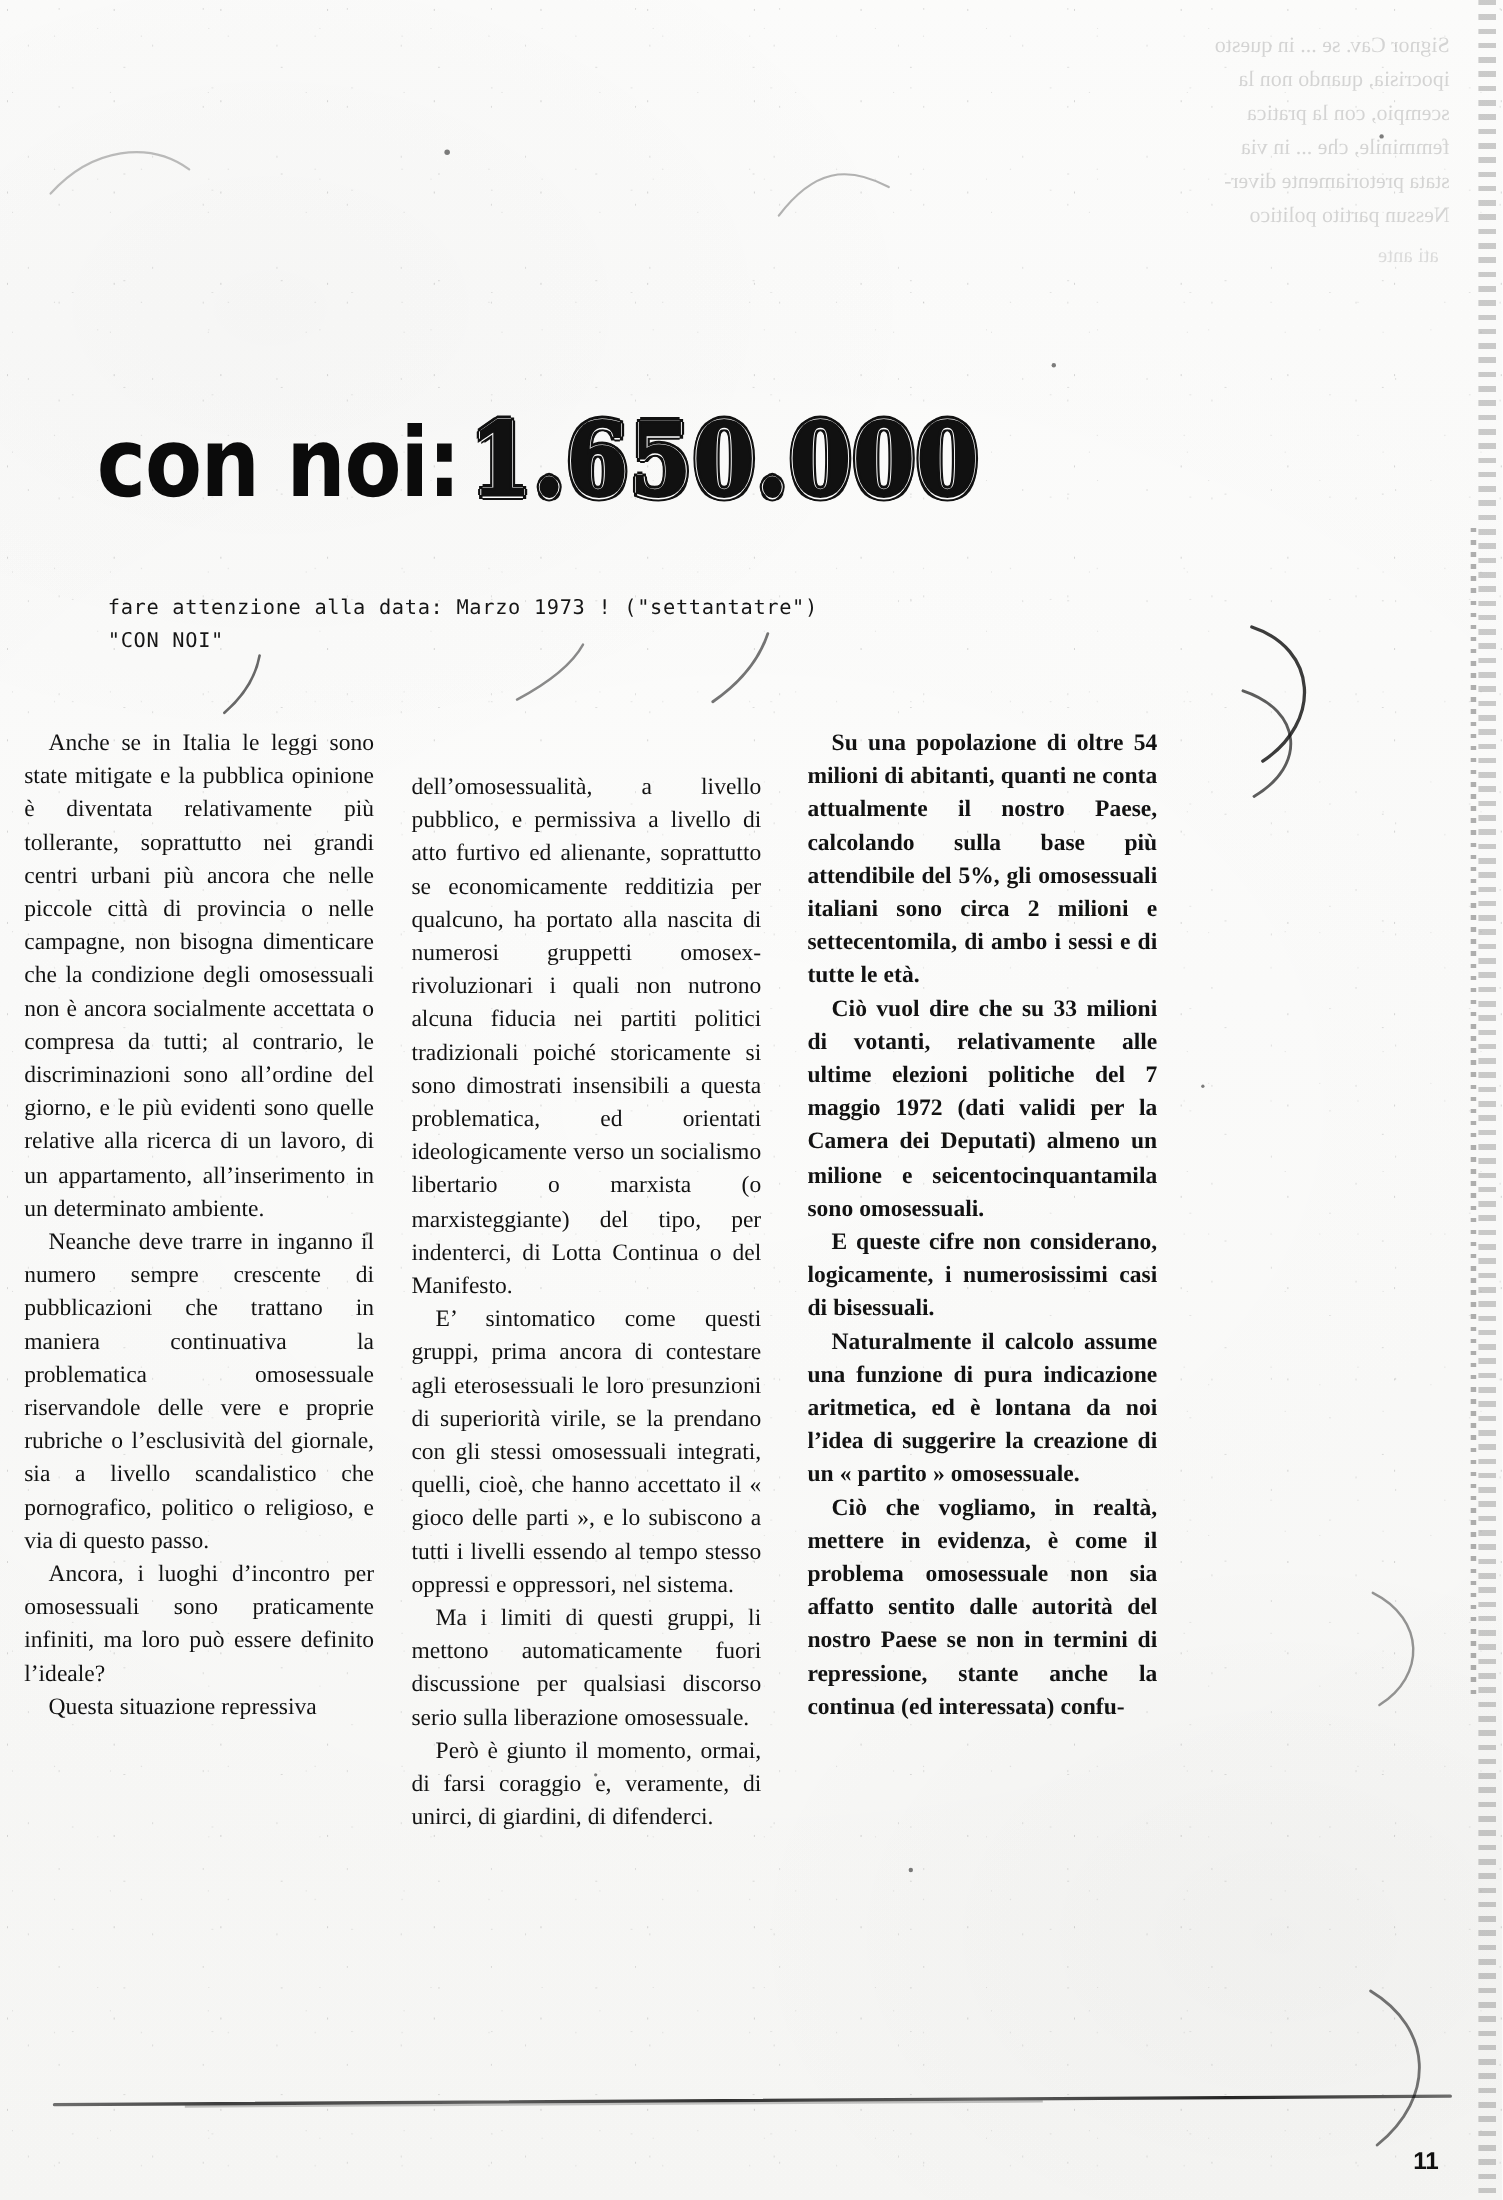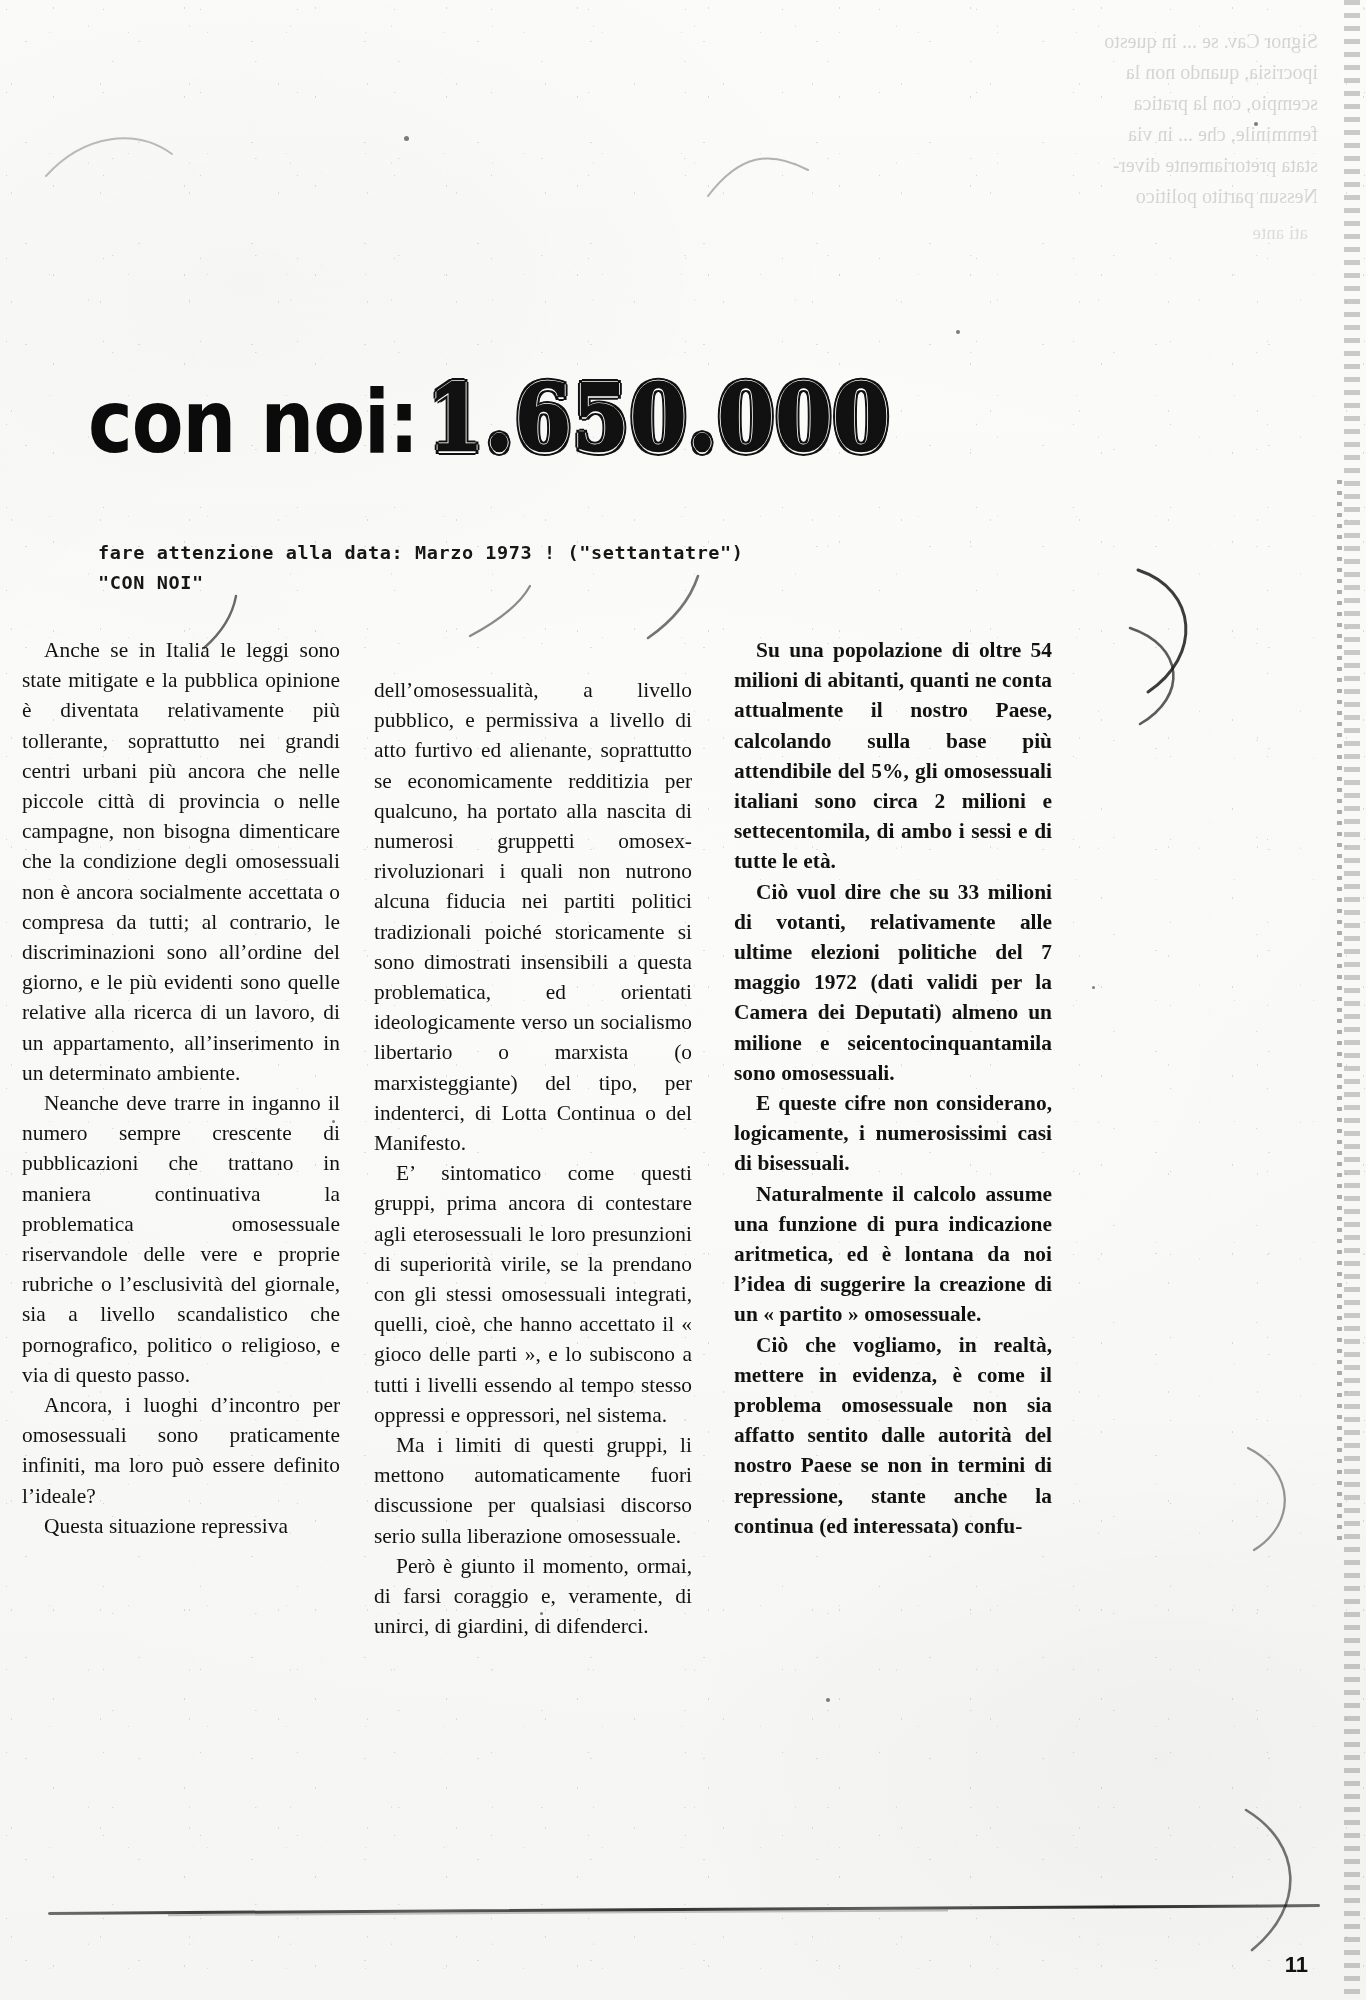--- a/index.html
+++ b/index.html
@@ -77,32 +77,32 @@
       4px 0 0 #111, -4px 0 0 #111, 0 4px 0 #111, 0 -4px 0 #111,
       3px 3px 0 #111, -3px 3px 0 #111, 3px -3px 0 #111, -3px -3px 0 #111;
   }
 
   
   .typed{
     position:absolute;
     left:98px;
     font-family:"DejaVu Sans Mono", monospace;
     font-size:18.5px;
-    font-weight:bold;
+    font-weight:normal;
     letter-spacing:.6px;
     color:#161616;
     white-space:nowrap;
   }
   .typed.l1{ top:542px; }
   .typed.l2{ top:572px; }
 
   
   .columns{
     position:absolute;
-    left:22px; top:635px;
+    left:22px; top:660px;
     width:1322px;
     display:flex;
     gap:0;
   }
   .col{
     width:318px;
     padding:0 12px 0 0;
   }
   .col:nth-child(2){ margin-left:22px;margin-top:40px; }
   .col:nth-child(3){ margin-left:30px;font-weight:bold; }

